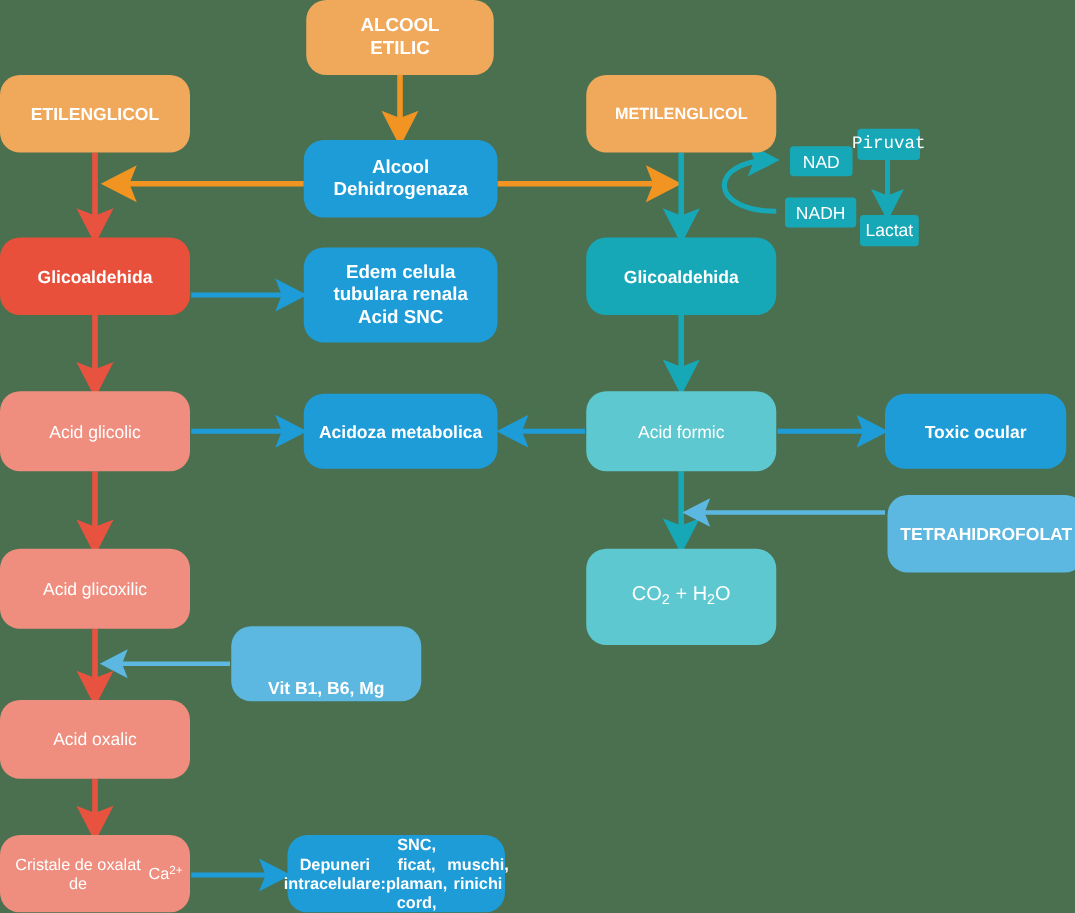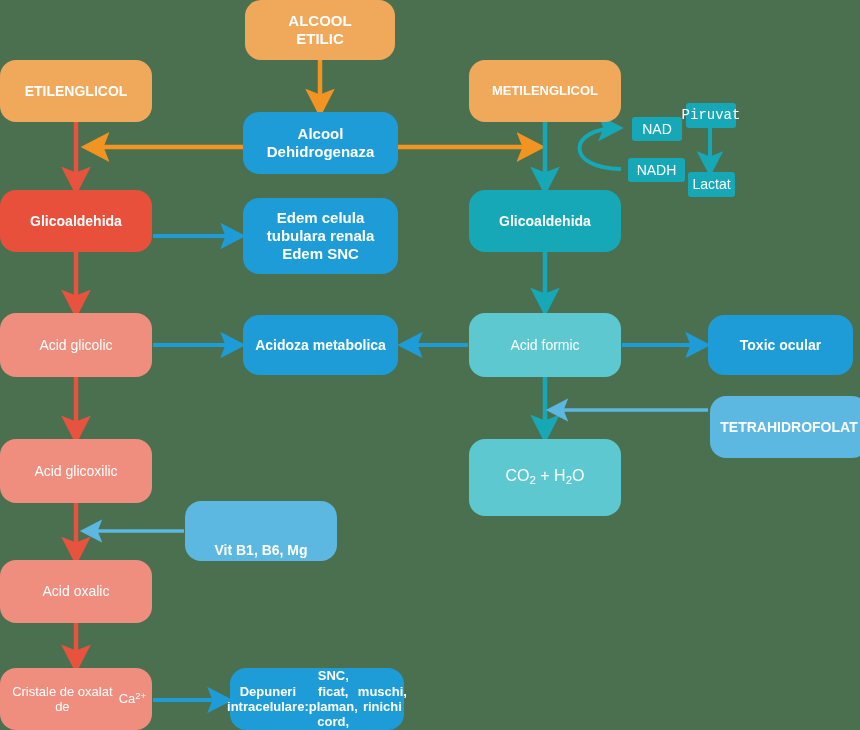--- a/index.html
+++ b/index.html
@@ -131,21 +131,21 @@
     <span>Lactat</span>
   </div>
 
   <div class="node bold f14" style="left:0px;top:190px;width:152px;height:62px;background:#e8503c;">
     <span>Glicoaldehida</span>
   </div>
 
   <div class="node bold f15" style="left:243px;top:198px;width:155px;height:76px;background:#1e9cd7;flex-direction:column;">
     <span>Edem celula</span>
     <span>tubulara renala</span>
-    <span>Edem SNC</span>
+    <span>Acid SNC</span>
   </div>
 
   <div class="node bold f14" style="left:469px;top:190px;width:152px;height:62px;background:#17a8b8;">
     <span>Glicoaldehida</span>
   </div>
 
   <div class="node reg f14" style="left:0px;top:313px;width:152px;height:64px;background:#ef8d7e;">
     <span>Acid glicolic</span>
   </div>
 

